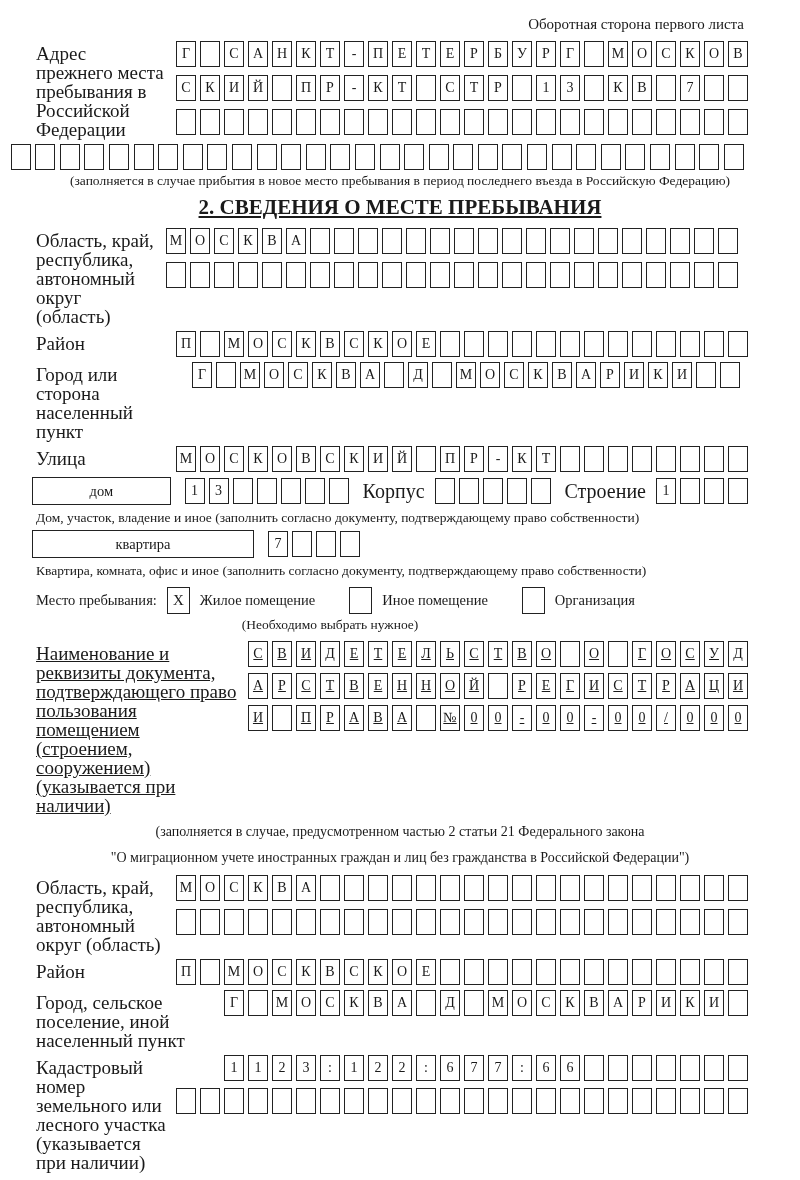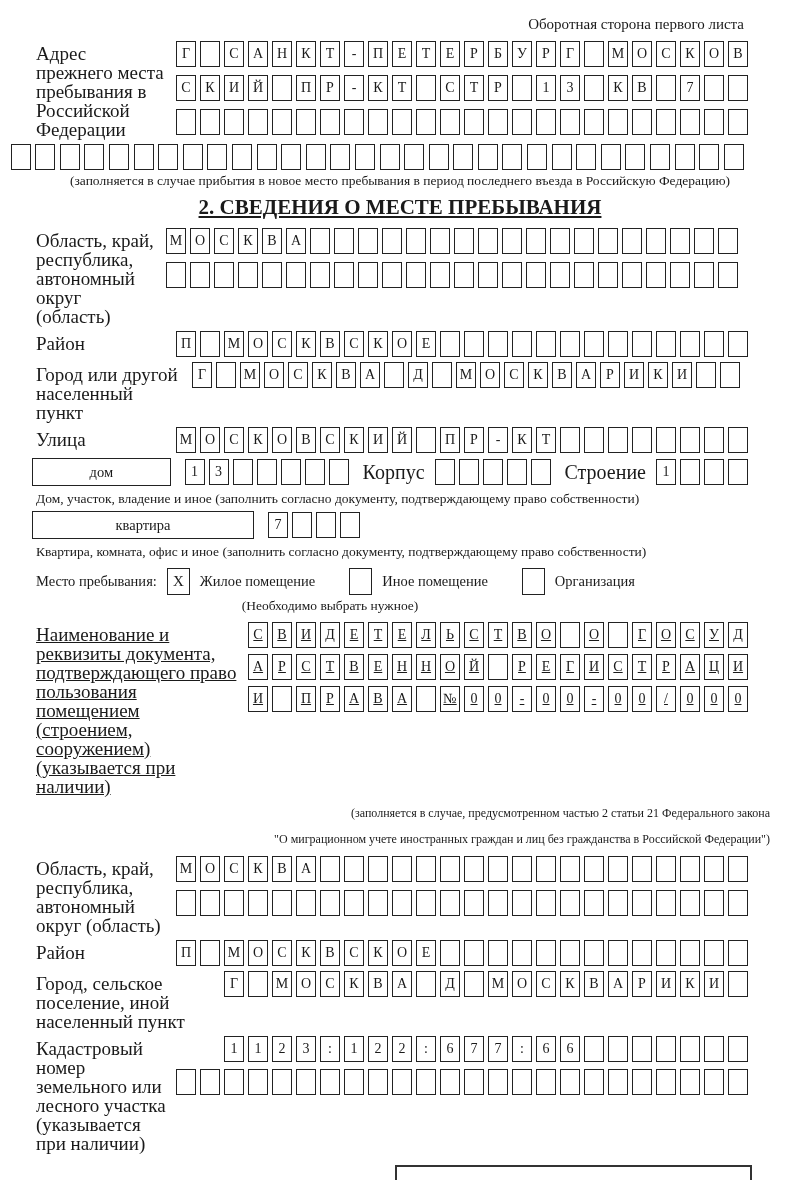--- a/index.html
+++ b/index.html
@@ -49,21 +49,21 @@
   
   .crow{display:flex;align-items:center;margin:8px 52px 2px 36px;font-size:14.5px;}
   .chk{
     box-sizing:border-box;width:23px;height:27px;border:1.6px solid #222;
     display:flex;align-items:center;justify-content:center;
     font-size:15px;margin:0 10px;
   }
   .crow .optlbl{margin-right:24px;}
 
   
-  .fact-note{font-size:12px;text-align:right;line-height:18px;margin:8px 30px;}
+  .fact-note{font-size:14px;text-align:center;line-height:18px;margin:8px 30px;}
 
   
   .bigbox{
     box-sizing:border-box;margin:12px 0 0 395px;width:357px;height:172px;
     border:2px solid #333;background:#fff;
   } .gap8{height:8px;}
 </style>
 </head>
 <body>
 
@@ -274,21 +274,21 @@
         <span class="cb"></span>
         <span class="cb"></span>
         <span class="cb"></span>
         <span class="cb"></span>
         <span class="cb"></span>
         <span class="cb"></span>
       </div>
   </div>
 
   <div class="frow">
-    <div class="flabel" style="max-width:146px;">Город или другой населенный пункт</div>
+    <div class="flabel" style="max-width:146px;">Город или сторона населенный пункт</div>
     <div class="boxes">
         <span class="cb">Г</span>
         <span class="cb"></span>
         <span class="cb">М</span>
         <span class="cb">О</span>
         <span class="cb">С</span>
         <span class="cb">К</span>
         <span class="cb">В</span>
         <span class="cb">А</span>
         <span class="cb"></span>

